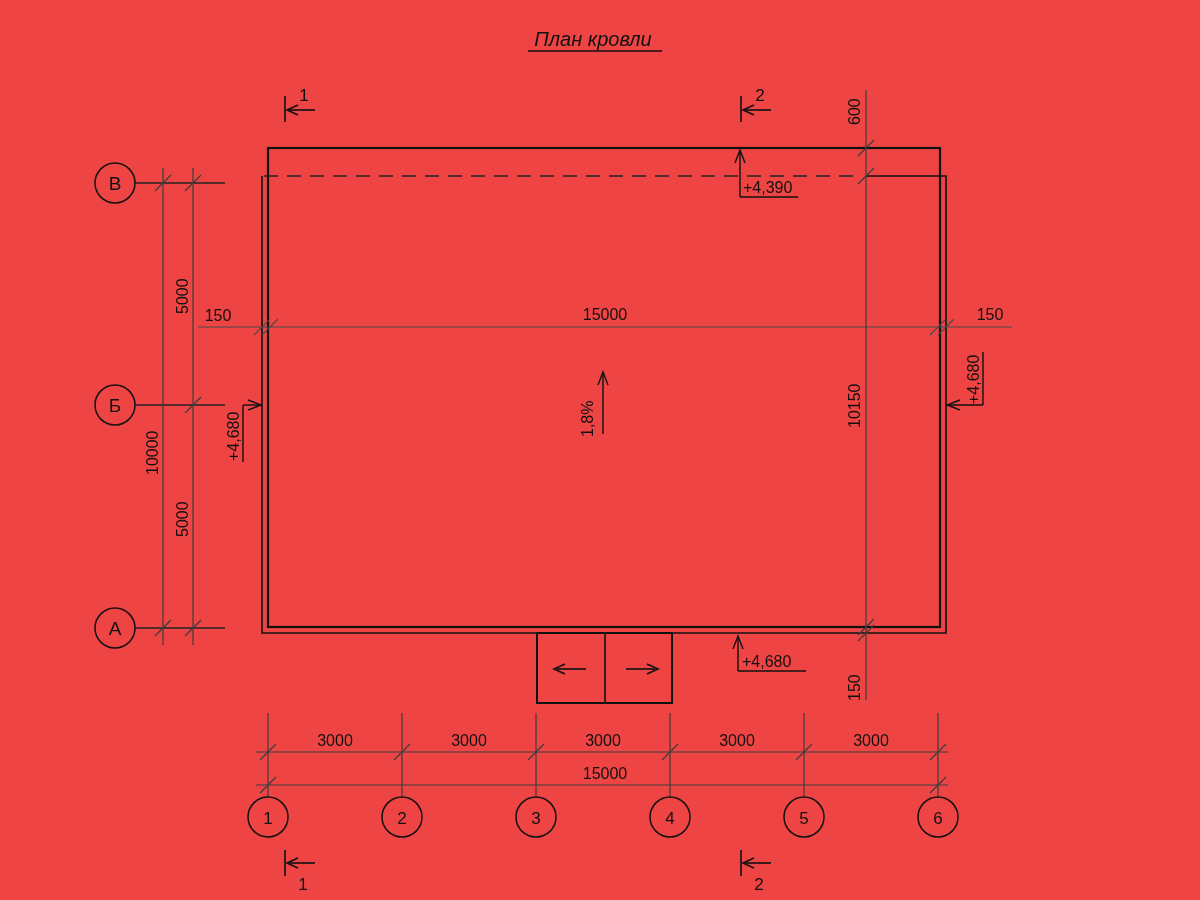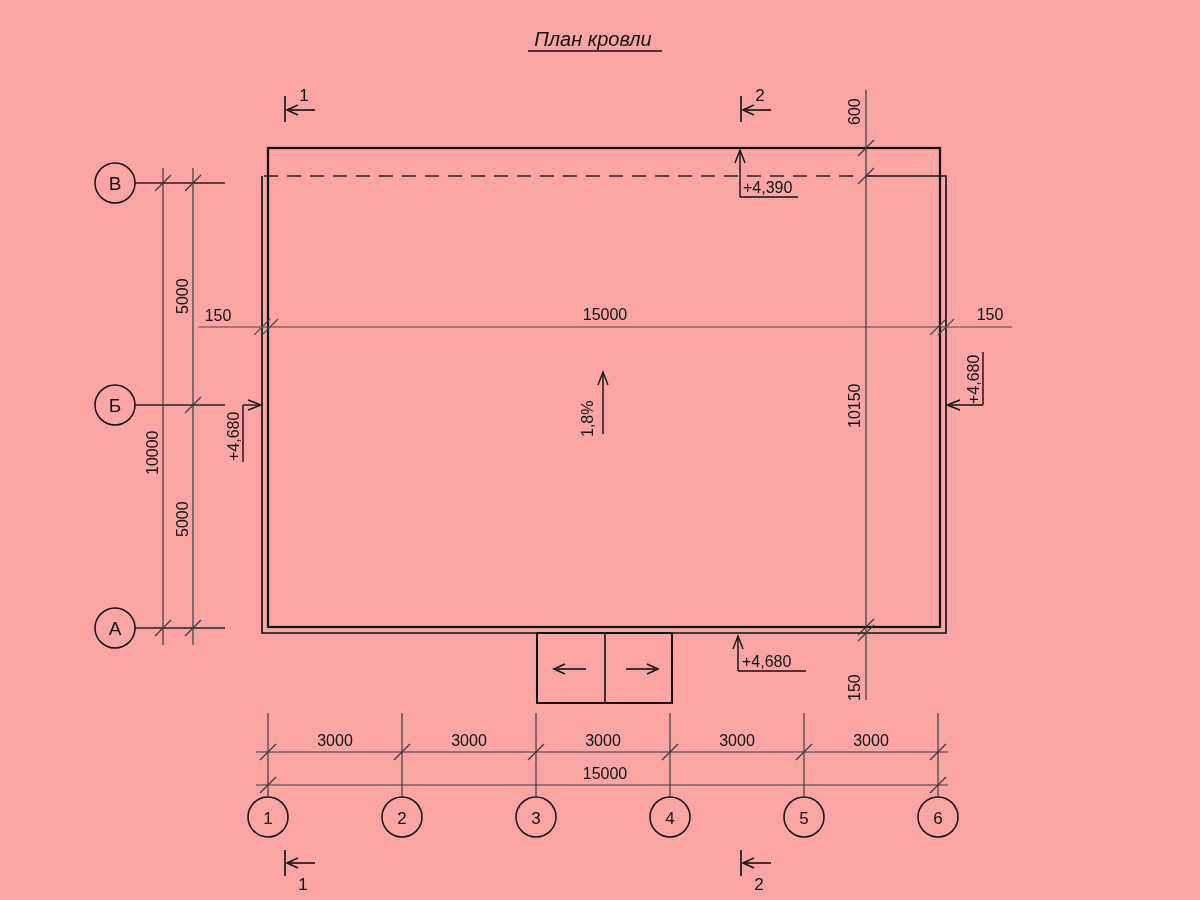--- a/index.html
+++ b/index.html
@@ -1,16 +1,16 @@
 <!DOCTYPE html>
 <html><head>
 <meta charset="utf-8">
 <style>
   html,body{margin:0;padding:0;background:#ffffff;}
-  .stage{position:relative;width:1200px;height:900px;background:#fca5a5;overflow:hidden;
+  .stage{position:relative;width:1200px;height:900px;background:#ef4444;overflow:hidden;
          font-family:"Liberation Sans", sans-serif;}
   svg{position:absolute;left:0;top:0;}
   svg text{font-family:"Liberation Sans", sans-serif;fill:#111;}
   .t-dim{font-size:16px;}
   .t-axis{font-size:19px;}
   .t-num{font-size:17px;}
   .t-title{font-size:20px;font-style:italic;}
   .t-sec{font-size:17px;}
 </style>
 </head>

